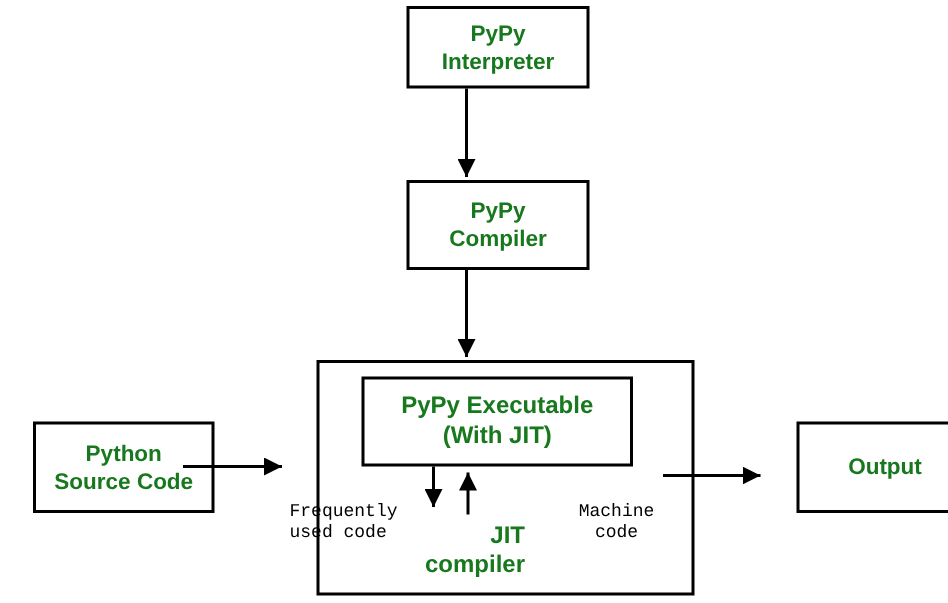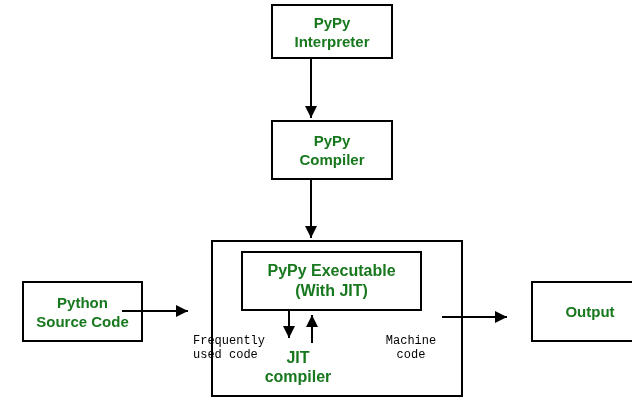--- a/index.html
+++ b/index.html
@@ -46,21 +46,21 @@
 
   .flabel.center { text-align: center; }
 
   .jit-label {
     position: absolute;
     color: var(--green, #17781d);
     font-weight: bold;
     font-size: 16px;
     line-height: 19px;
     white-space: pre-line;
-    text-align: center;
+    text-align: right;
   }
 
   .arrows {
     position: absolute;
     left: 0; top: 0;
     width: 632px; height: 402px;
     pointer-events: none;
   }
 
   .arrows line {

